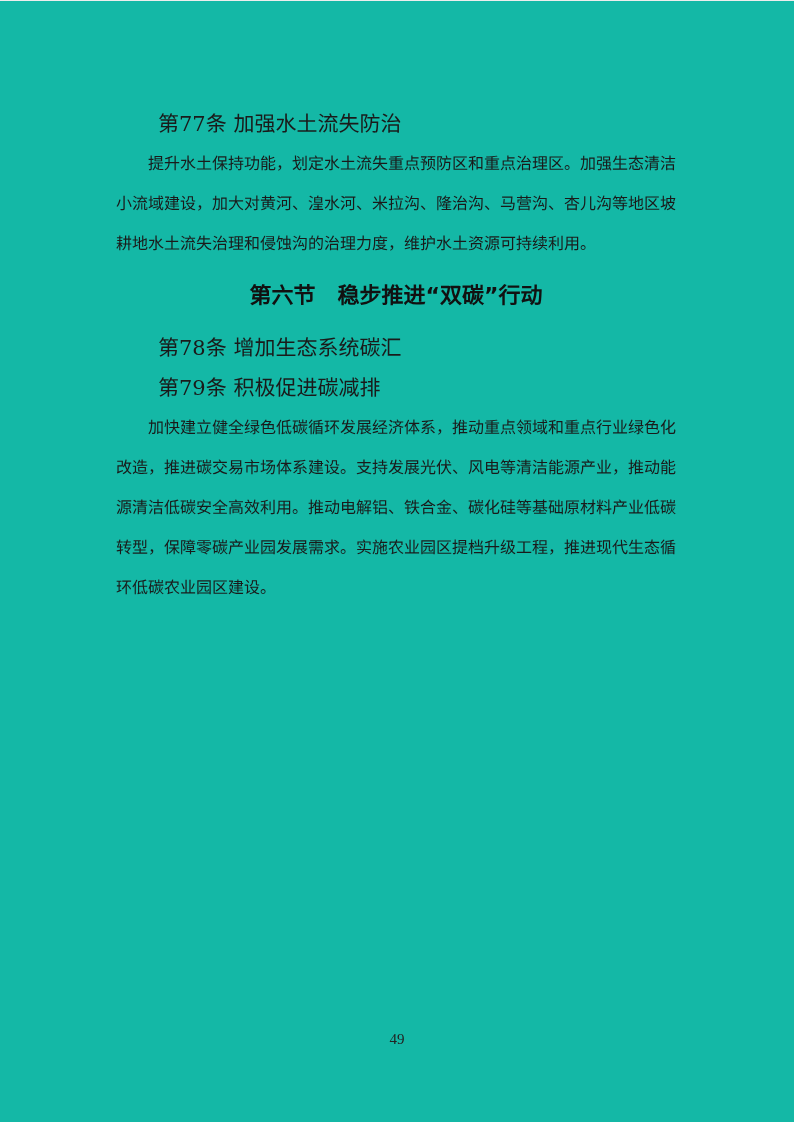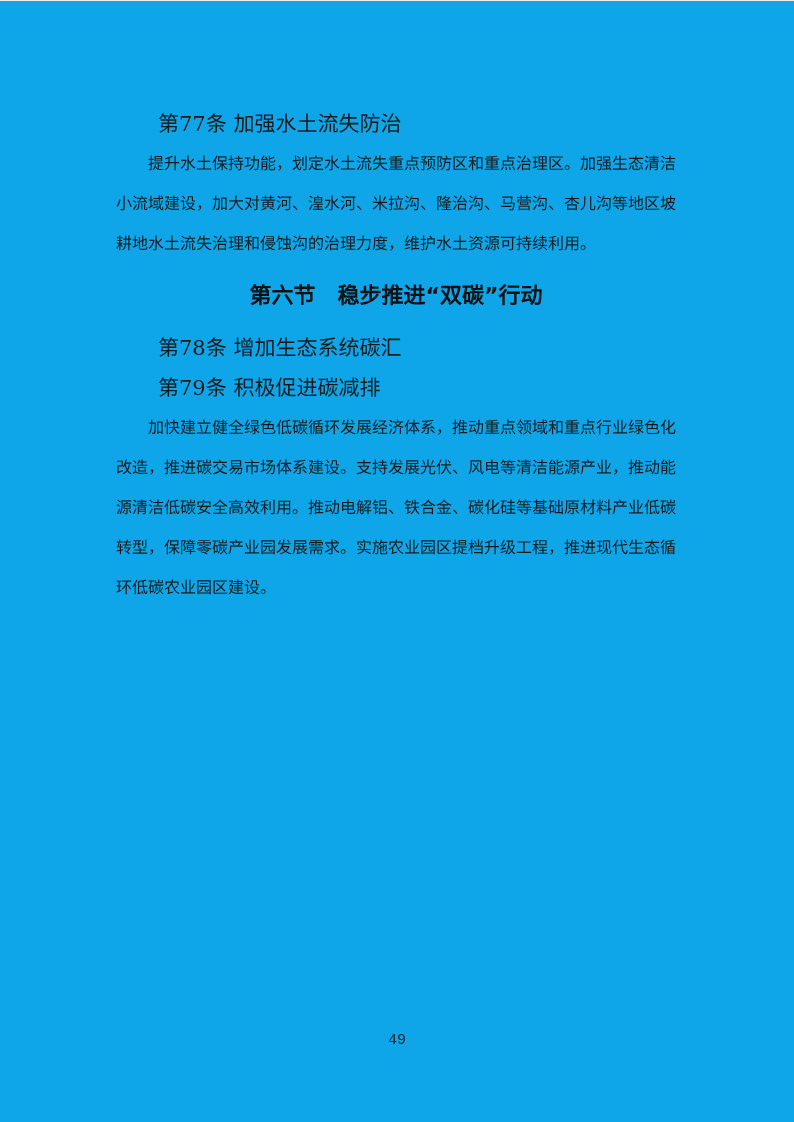--- a/index.html
+++ b/index.html
@@ -9,21 +9,21 @@
     height: 1122px;
     background: #ffffff;
     position: relative;
     overflow: hidden;
     font-family: "DejaVu Serif", "Liberation Serif", serif;
     color: #1a1a1a;
   }
   .page {
     position: absolute;
     inset: 0;
-    background: #0ea5e9;
+    background: #14b8a6;
     border-top: 1px solid #ededed;
   }
   .content {
     position: absolute;
     left: 116px;
     top: 103px;
     width: 560px;
     font-size: 21px;
     line-height: 40px;
     text-align: justify;
@@ -61,21 +61,21 @@
     position: absolute;
     left: 0;
     right: 0;
     top: 1028px;
     text-align: center;
   }
   .page-number {
     font-size: 15px;
     line-height: 20px;
     color: #222222;
-    font-family: Liberation Mono, monospace;
+    font-family: Liberation Serif, serif;
     margin-top: 8px;
   }
 </style>
 </head>
 <body>
 
 <div class="page">
 
   <main class="content">
 

